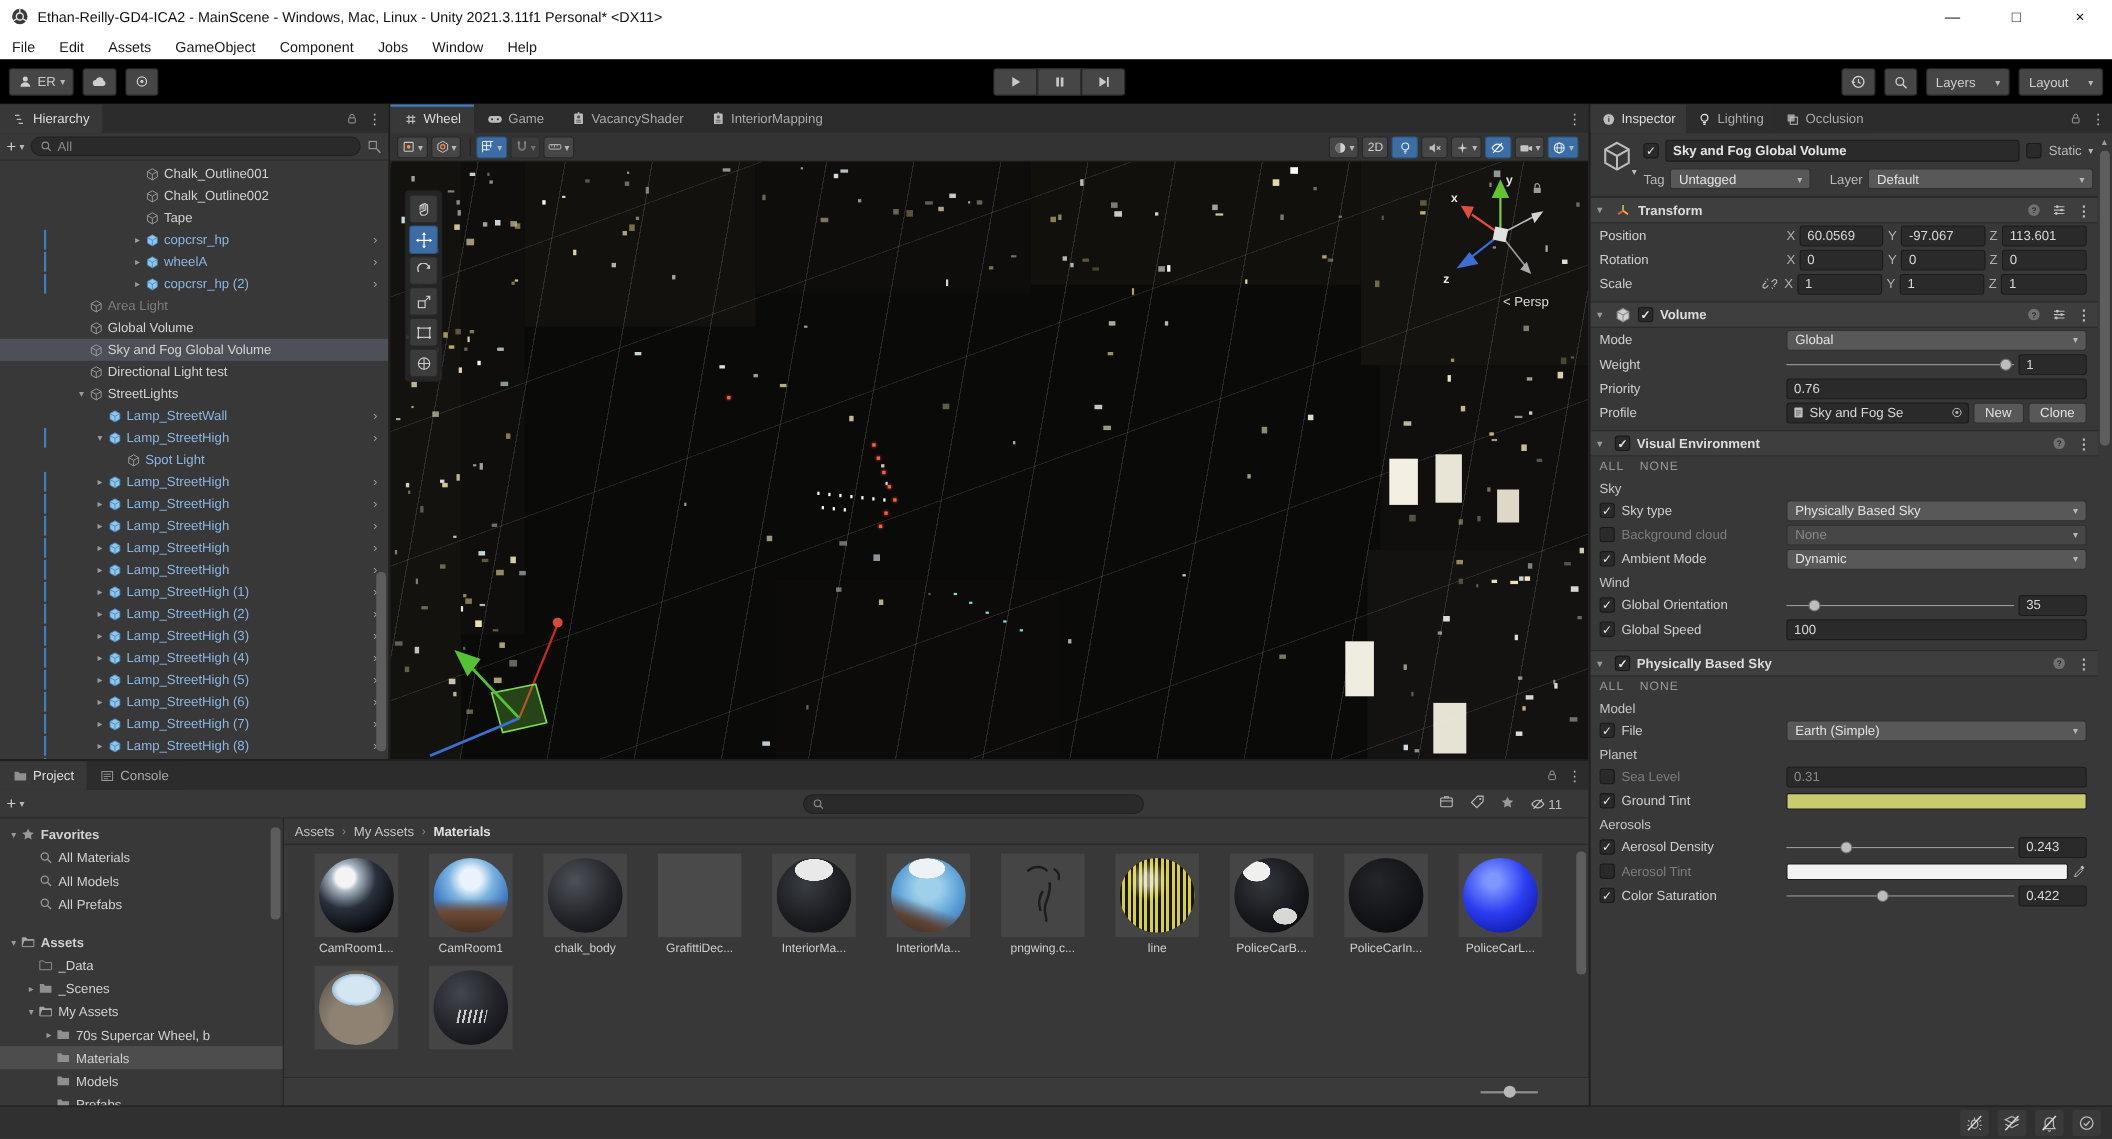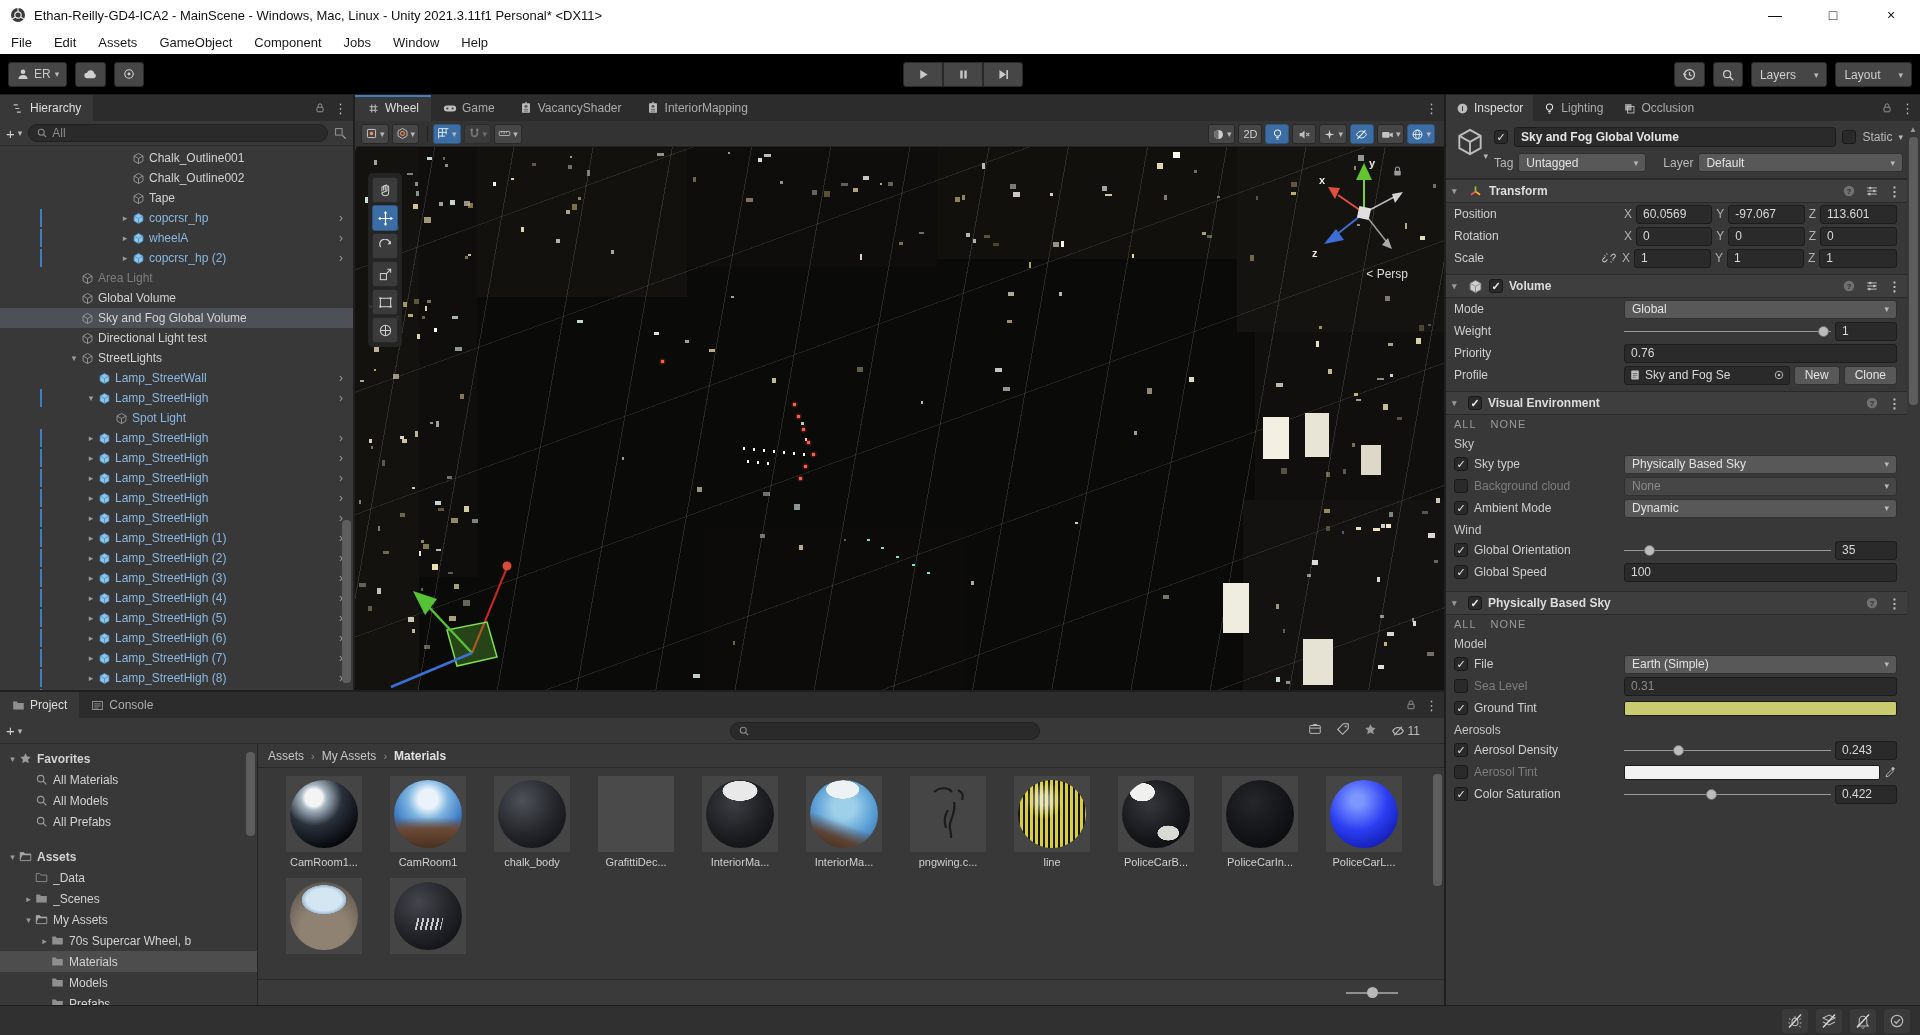--- a/index.html
+++ b/index.html
@@ -1426,20 +1426,21 @@
             <span class="chk">✓</span>
             <span>File</span>
           </span>
         <span class="pctrl">
             <span class="dd" style="flex:1;">
               <span>Earth (Simple)</span>
               <span class="caret">▾</span>
             </span>
           </span>
       </div>
+      <div class="subhdr">Planet</div>
       <div class="prow">
         <span class="plabel off">
             <span class="chk"></span>
             <span>Sea Level</span>
           </span>
         <span class="pctrl">
             <span class="tf dimtxt">0.31</span>
           </span>
       </div>
       <div class="prow">

